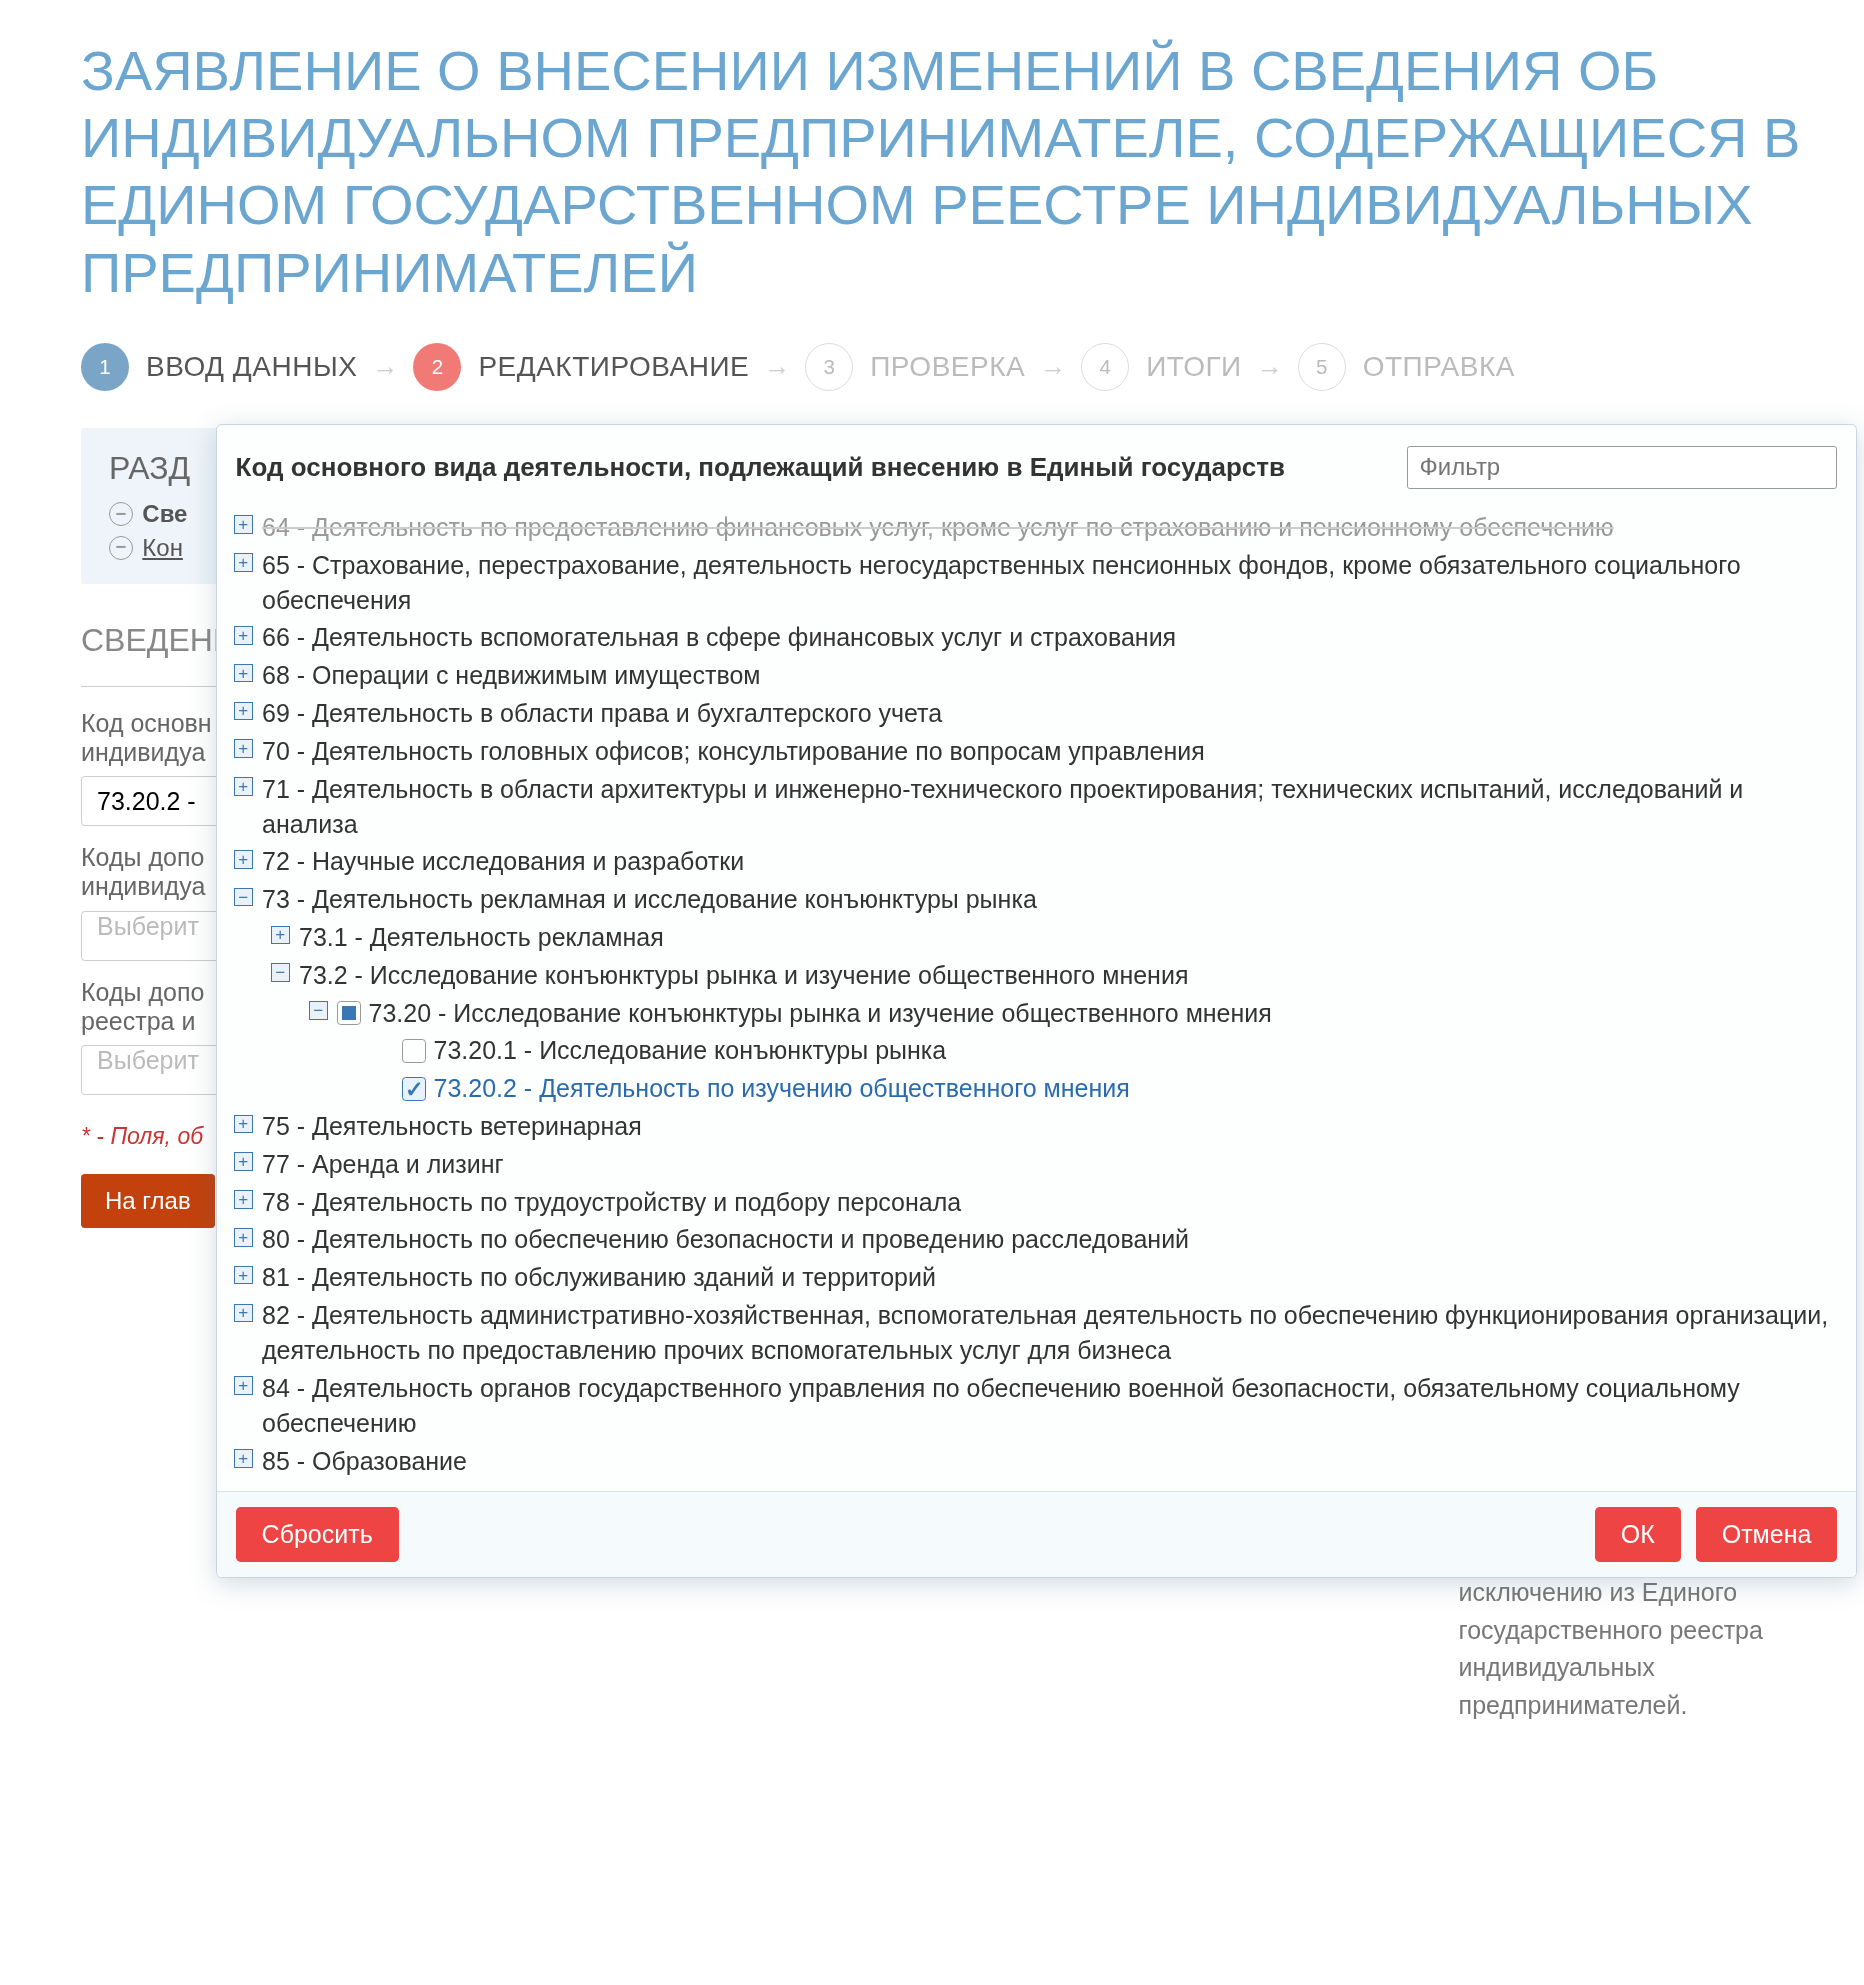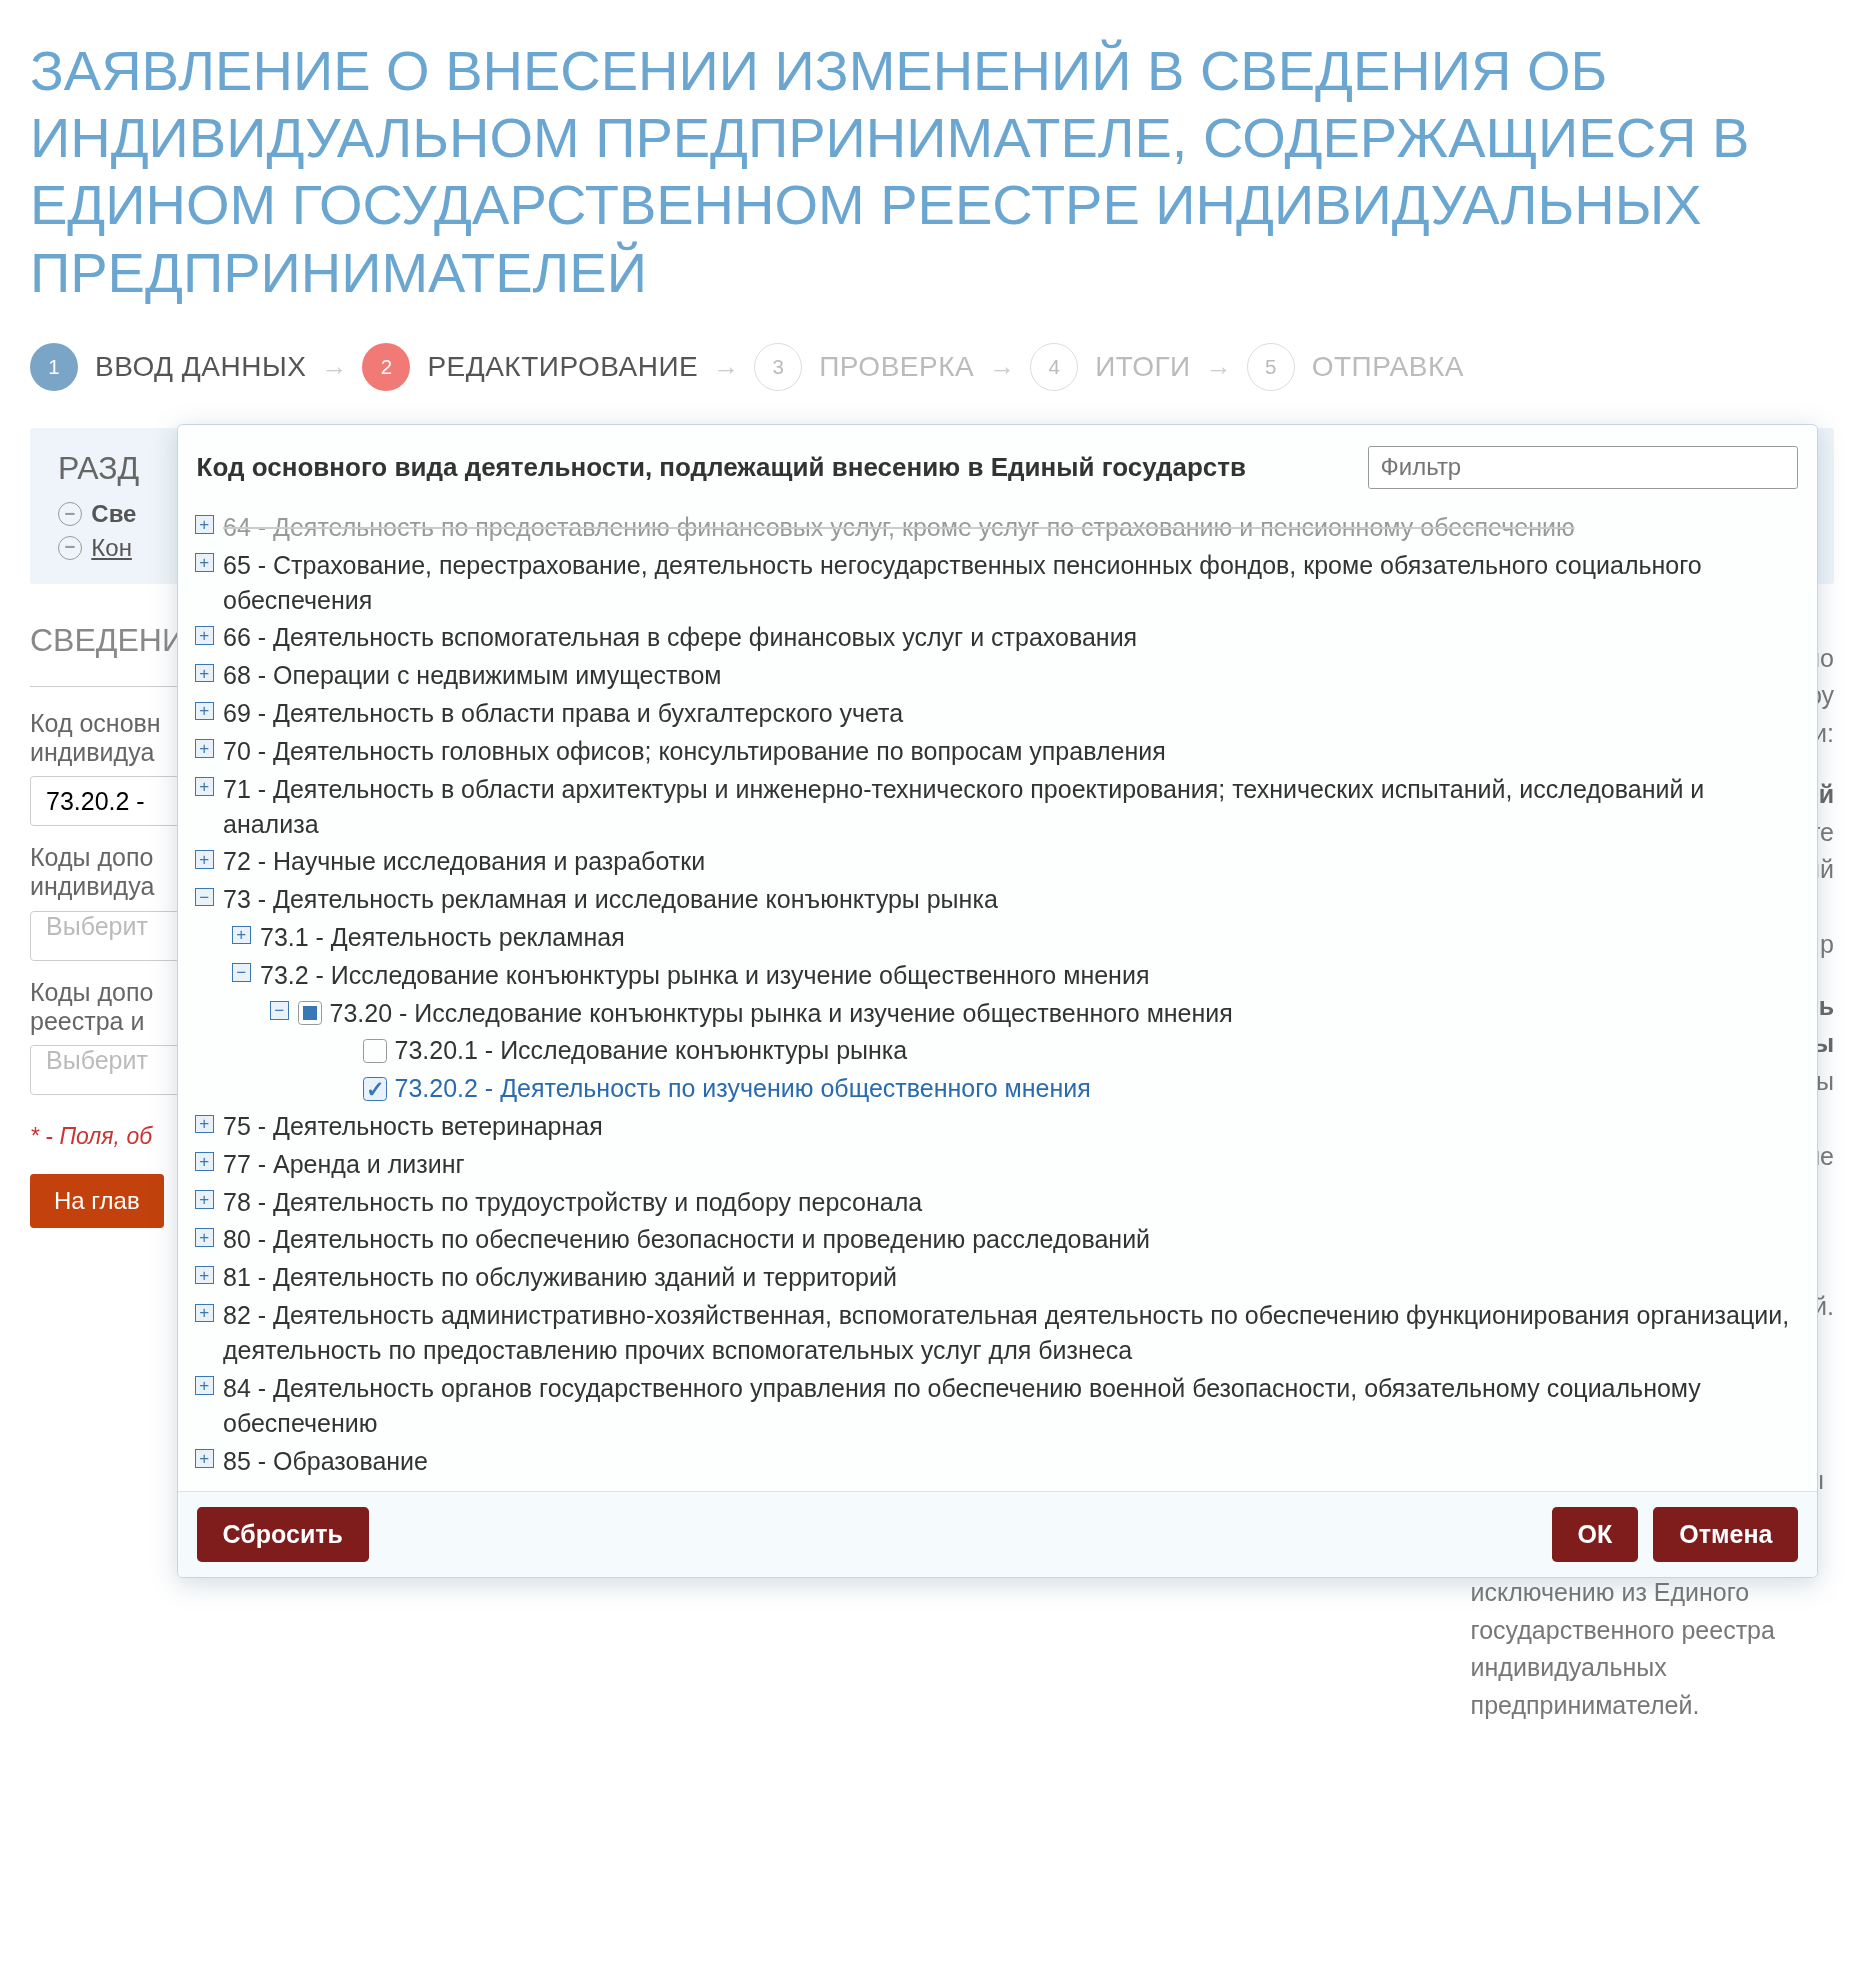--- a/index.html
+++ b/index.html
@@ -1,17 +1,17 @@
 <!DOCTYPE html>
 <html style="font-size:15px"><head>
 <meta charset="utf-8">
 <style>
   * { box-sizing: border-box; margin: 0; padding: 0; }
   body { font-family: Arial, Helvetica, sans-serif; font-size: 26px; color: #333; background: #fff; width: 1864px; }
-  .container { padding: 37px 30px; position: relative; }
+  .container { padding: 37px 42px; position: relative; margin-left: 39px; }
   h1 { font-family: 'Arial Narrow', Arial, sans-serif; font-stretch: condensed; font-size: 56px; font-weight: 400; color: #6ba6d0; text-transform: uppercase; line-height: 1.2; margin-bottom: 37px; letter-spacing: 0px; }
   .stepper { display: flex; align-items: center; gap: 15px; margin-bottom: 37px; }
   .step { display: flex; align-items: center; gap: 17px; }
   .step-num { width: 48px; height: 48px; border-radius: 50%; display: flex; align-items: center; justify-content: center; font-size: 20.5px; color: #fff; font-weight: 300; }
   .step.done .step-num { background: #7aa5c7; }
   .step.active .step-num { background: #f27a76; }
   .step.pending .step-num { background: #fff; border: 1.9px solid #ddd; color: #bbb; }
   .step-label { font-family: 'Arial Narrow', Arial, sans-serif; font-stretch: condensed; font-size: 28px; font-weight: 400; text-transform: uppercase; letter-spacing: 0.5px; }
   .step.done .step-label, .step.active .step-label { color: #555; }
   .step.pending .step-label { color: #bbb; }
@@ -93,21 +93,21 @@
     content: '✓'; position: absolute; left: 1.9px; top: -3.7px; color: #3a78b5; font-size: 22.4px; font-weight: bold;
   }
   .selected-lbl { color: #2a6bb0; }
   .cutoff { color: #999; }
 
   .modal-footer {
     background: #f5fafd; border-top: 0.9px solid #d8e3ea;
     padding: 15px 18.6px; display: flex; gap: 15px;
   }
   .modal-footer .spacer { flex: 1; }
-  .mbtn { padding: 13px 26px; font-size: 25px; font-weight: 700; color: #fff; background: #7f1d1d; border: none; border-radius: 4.7px; cursor: pointer; }
+  .mbtn { padding: 13px 26px; font-size: 25px; font-weight: 400; color: #fff; background: #ef4444; border: none; border-radius: 4.7px; cursor: pointer; }
 </style>
 </head>
 <body>
 
 <div class="container">
   <h1>Заявление о внесении изменений в сведения об индивидуальном предпринимателе, содержащиеся в Едином государственном реестре индивидуальных предпринимателей</h1>
 
   <div class="stepper">
     <div class="step done">
       <div class="step-num">1</div>

